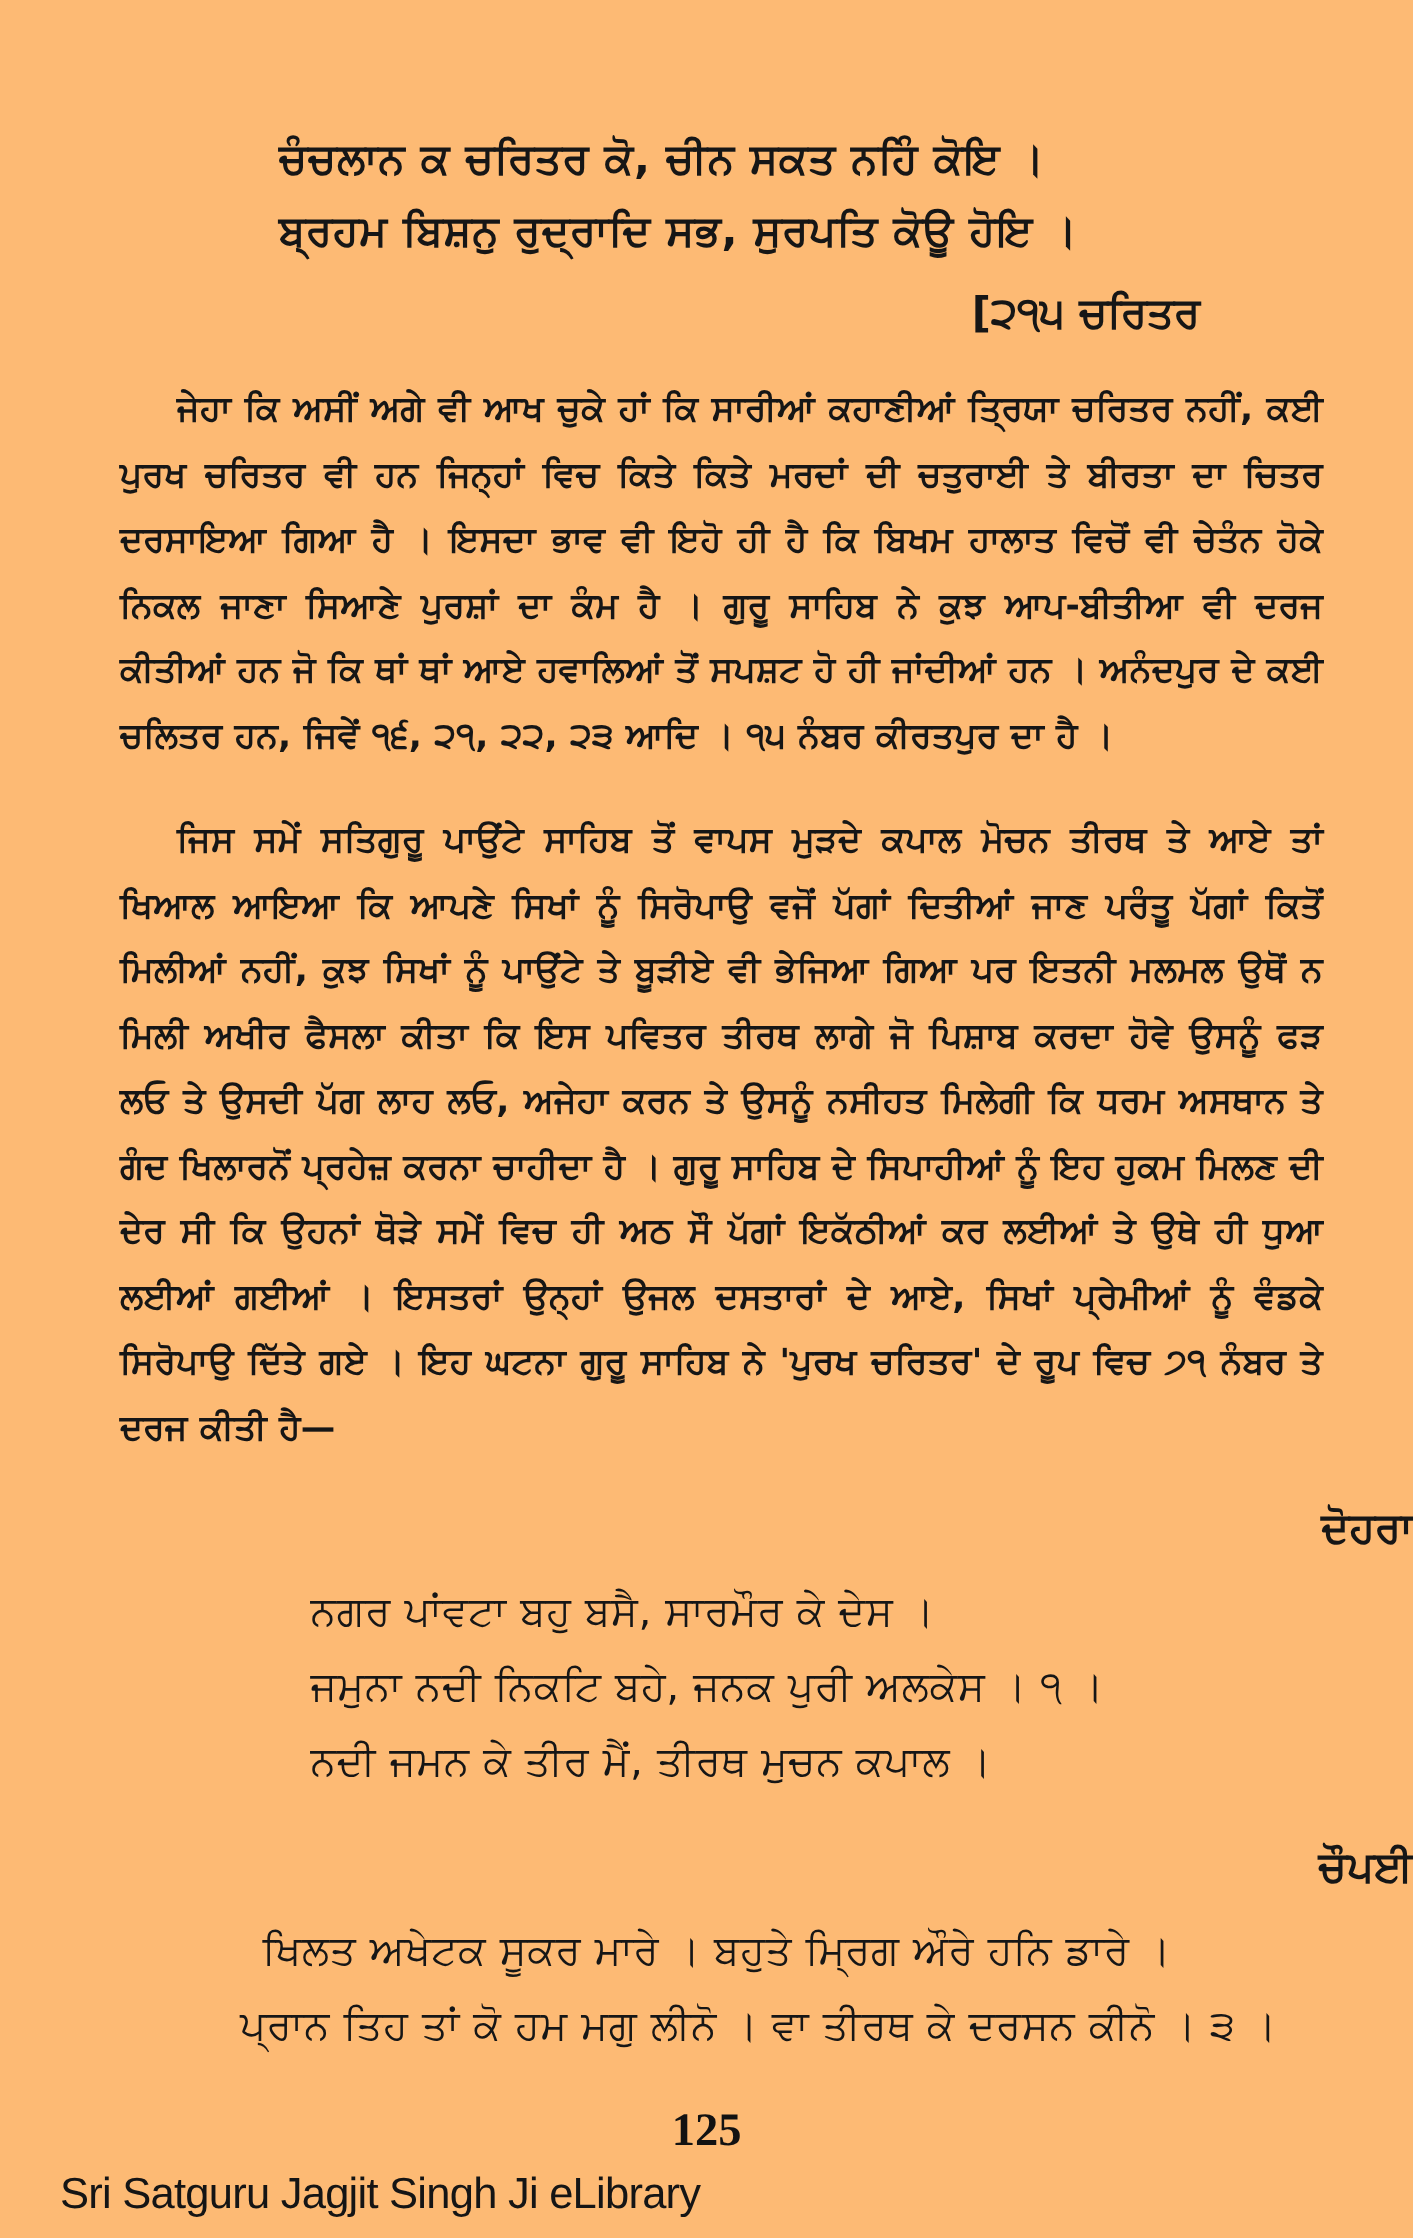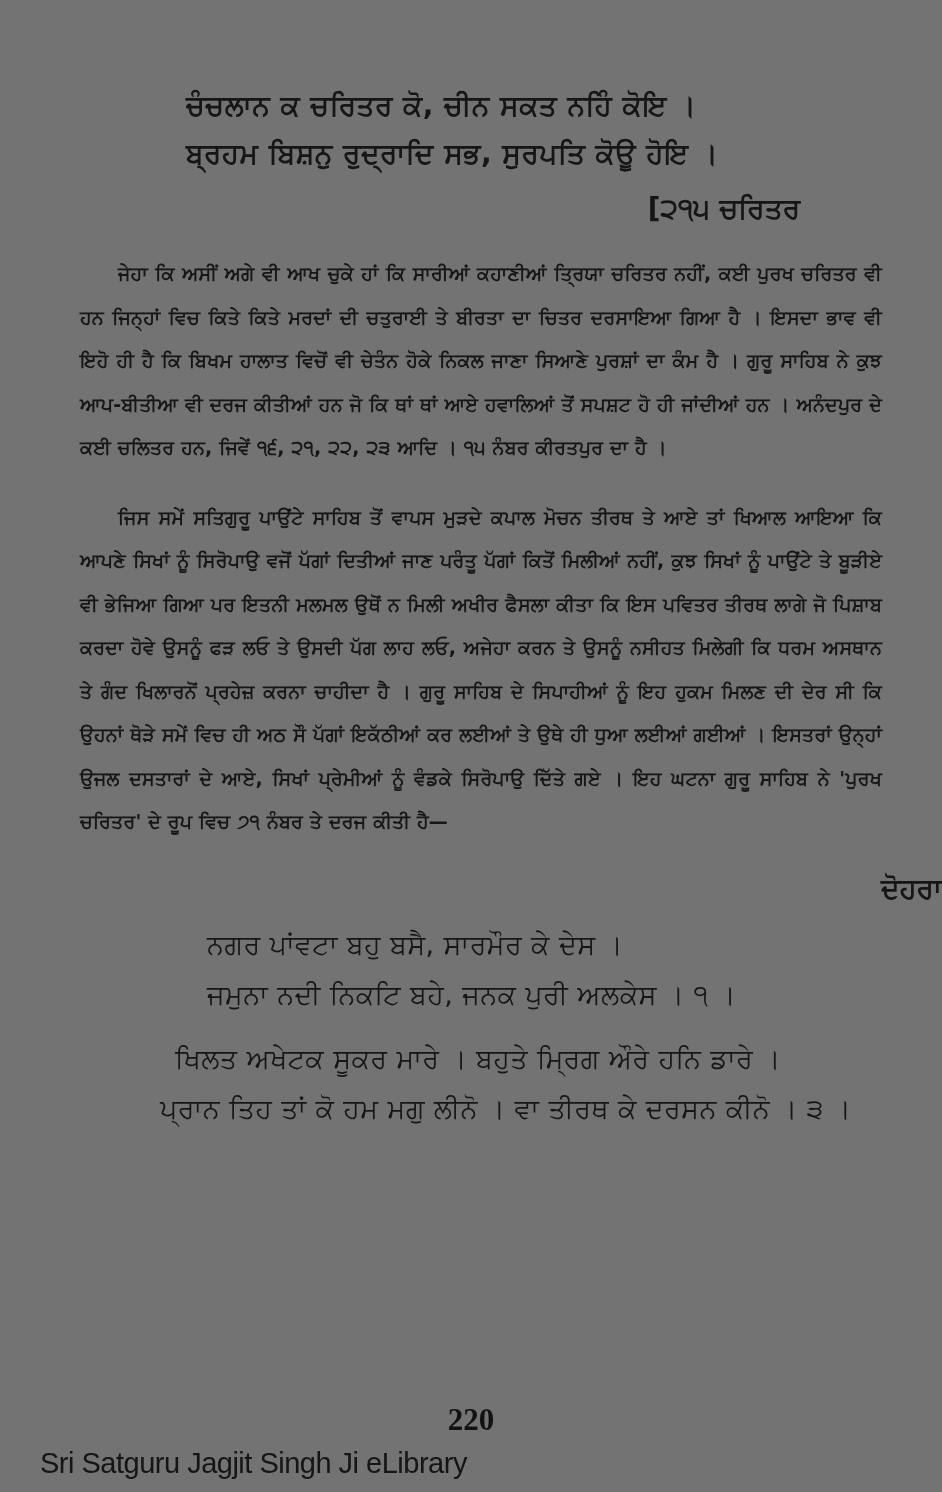--- a/index.html
+++ b/index.html
@@ -5,21 +5,21 @@
   html, body {
     margin: 0;
     padding: 0;
     background: #e8e8e4;
   }
   .page {
     position: relative;
     width: 942px;
     height: 1492px;
     margin: 0 auto;
-    background: #737373;
+    background: #fdba74;
     color: #161616;
     overflow: hidden;
     font-family: "DejaVu Sans", "Liberation Sans", sans-serif;
     box-shadow: 0 0 6px rgba(0,0,0,0.25);
   }
   
   .couplet {
     margin: 82px 60px 0 186px;
     font-size: 28px;
     font-weight: bold;
@@ -29,21 +29,21 @@
   .reference {
     margin: 14px 142px 0 0;
     text-align: right;
     font-size: 28px;
     font-weight: bold;
     padding-left: 26px;
   }
   
   .body-para {
     margin: 26px 60px 0 80px;
-    font-size: 19px;
+    font-size: 23px;
     font-weight: bold;
     line-height: 43.5px;
     text-align: justify;
     text-indent: 38px;
     letter-spacing: 0.2px;
   }
   .body-para + .body-para { }
   
   .verse-heading {
     margin-top: 28px;
@@ -102,27 +102,29 @@
 
   <p class="body-para">ਜੇਹਾ ਕਿ ਅਸੀਂ ਅਗੇ ਵੀ ਆਖ ਚੁਕੇ ਹਾਂ ਕਿ ਸਾਰੀਆਂ ਕਹਾਣੀਆਂ ਤ੍ਰਿਯਾ ਚਰਿਤਰ ਨਹੀਂ, ਕਈ ਪੁਰਖ ਚਰਿਤਰ ਵੀ ਹਨ ਜਿਨ੍ਹਾਂ ਵਿਚ ਕਿਤੇ ਕਿਤੇ ਮਰਦਾਂ ਦੀ ਚਤੁਰਾਈ ਤੇ ਬੀਰਤਾ ਦਾ ਚਿਤਰ ਦਰਸਾਇਆ ਗਿਆ ਹੈ । ਇਸਦਾ ਭਾਵ ਵੀ ਇਹੋ ਹੀ ਹੈ ਕਿ ਬਿਖਮ ਹਾਲਾਤ ਵਿਚੋਂ ਵੀ ਚੇਤੰਨ ਹੋਕੇ ਨਿਕਲ ਜਾਣਾ ਸਿਆਣੇ ਪੁਰਸ਼ਾਂ ਦਾ ਕੰਮ ਹੈ । ਗੁਰੂ ਸਾਹਿਬ ਨੇ ਕੁਝ ਆਪ-ਬੀਤੀਆ ਵੀ ਦਰਜ ਕੀਤੀਆਂ ਹਨ ਜੋ ਕਿ ਥਾਂ ਥਾਂ ਆਏ ਹਵਾਲਿਆਂ ਤੋਂ ਸਪਸ਼ਟ ਹੋ ਹੀ ਜਾਂਦੀਆਂ ਹਨ । ਅਨੰਦਪੁਰ ਦੇ ਕਈ ਚਲਿਤਰ ਹਨ, ਜਿਵੇਂ ੧੬, ੨੧, ੨੨, ੨੩ ਆਦਿ । ੧੫ ਨੰਬਰ ਕੀਰਤਪੁਰ ਦਾ ਹੈ ।</p>
 
   <p class="body-para">ਜਿਸ ਸਮੇਂ ਸਤਿਗੁਰੂ ਪਾਉਂਟੇ ਸਾਹਿਬ ਤੋਂ ਵਾਪਸ ਮੁੜਦੇ ਕਪਾਲ ਮੋਚਨ ਤੀਰਥ ਤੇ ਆਏ ਤਾਂ ਖਿਆਲ ਆਇਆ ਕਿ ਆਪਣੇ ਸਿਖਾਂ ਨੂੰ ਸਿਰੋਪਾਉ ਵਜੋਂ ਪੱਗਾਂ ਦਿਤੀਆਂ ਜਾਣ ਪਰੰਤੂ ਪੱਗਾਂ ਕਿਤੋਂ ਮਿਲੀਆਂ ਨਹੀਂ, ਕੁਝ ਸਿਖਾਂ ਨੂੰ ਪਾਉਂਟੇ ਤੇ ਬੂੜੀਏ ਵੀ ਭੇਜਿਆ ਗਿਆ ਪਰ ਇਤਨੀ ਮਲਮਲ ਉਥੋਂ ਨ ਮਿਲੀ ਅਖੀਰ ਫੈਸਲਾ ਕੀਤਾ ਕਿ ਇਸ ਪਵਿਤਰ ਤੀਰਥ ਲਾਗੇ ਜੋ ਪਿਸ਼ਾਬ ਕਰਦਾ ਹੋਵੇ ਉਸਨੂੰ ਫੜ ਲਓ ਤੇ ਉਸਦੀ ਪੱਗ ਲਾਹ ਲਓ, ਅਜੇਹਾ ਕਰਨ ਤੇ ਉਸਨੂੰ ਨਸੀਹਤ ਮਿਲੇਗੀ ਕਿ ਧਰਮ ਅਸਥਾਨ ਤੇ ਗੰਦ ਖਿਲਾਰਨੋਂ ਪ੍ਰਹੇਜ਼ ਕਰਨਾ ਚਾਹੀਦਾ ਹੈ । ਗੁਰੂ ਸਾਹਿਬ ਦੇ ਸਿਪਾਹੀਆਂ ਨੂੰ ਇਹ ਹੁਕਮ ਮਿਲਣ ਦੀ ਦੇਰ ਸੀ ਕਿ ਉਹਨਾਂ ਥੋੜੇ ਸਮੇਂ ਵਿਚ ਹੀ ਅਠ ਸੌ ਪੱਗਾਂ ਇਕੱਠੀਆਂ ਕਰ ਲਈਆਂ ਤੇ ਉਥੇ ਹੀ ਧੁਆ ਲਈਆਂ ਗਈਆਂ । ਇਸਤਰਾਂ ਉਨ੍ਹਾਂ ਉਜਲ ਦਸਤਾਰਾਂ ਦੇ ਆਏ, ਸਿਖਾਂ ਪ੍ਰੇਮੀਆਂ ਨੂੰ ਵੰਡਕੇ ਸਿਰੋਪਾਉ ਦਿੱਤੇ ਗਏ । ਇਹ ਘਟਨਾ ਗੁਰੂ ਸਾਹਿਬ ਨੇ 'ਪੁਰਖ ਚਰਿਤਰ' ਦੇ ਰੂਪ ਵਿਚ ੭੧ ਨੰਬਰ ਤੇ ਦਰਜ ਕੀਤੀ ਹੈ—</p>
 
   <div class="verse-heading">ਦੋਹਰਾ</div>
 
   <div class="verse-block dohra">
     <div class="v-line">ਨਗਰ ਪਾਂਵਟਾ ਬਹੁ ਬਸੈ, ਸਾਰਮੌਰ ਕੇ ਦੇਸ ।</div>
     <div class="v-line">ਜਮੁਨਾ ਨਦੀ ਨਿਕਟਿ ਬਹੇ, ਜਨਕ ਪੁਰੀ ਅਲਕੇਸ । ੧ ।</div>
+    <div class="v-line">ਨਦੀ ਜਮਨ ਕੇ ਤੀਰ ਮੈਂ, ਤੀਰਥ ਮੁਚਨ ਕਪਾਲ ।</div>
   </div>
 
+  <div class="verse-heading">ਚੌਪਈ</div>
 
   <div class="verse-block chaupai">
     <div class="v-line">ਖਿਲਤ ਅਖੇਟਕ ਸੂਕਰ ਮਾਰੇ । ਬਹੁਤੇ ਮ੍ਰਿਗ ਔਰੇ ਹਨਿ ਡਾਰੇ ।</div>
     <div class="v-line">ਪ੍ਰਾਨ ਤਿਹ ਤਾਂ ਕੋ ਹਮ ਮਗੁ ਲੀਨੋ । ਵਾ ਤੀਰਥ ਕੇ ਦਰਸਨ ਕੀਨੋ । ੩ ।</div>
   </div>
 
-  <div class="page-number">220</div>
+  <div class="page-number">125</div>
 
   <div class="footer">
     <span>Sri Satguru Jagjit Singh Ji eLibrary</span>
   </div>
 
 </div>
 
 </body></html>

